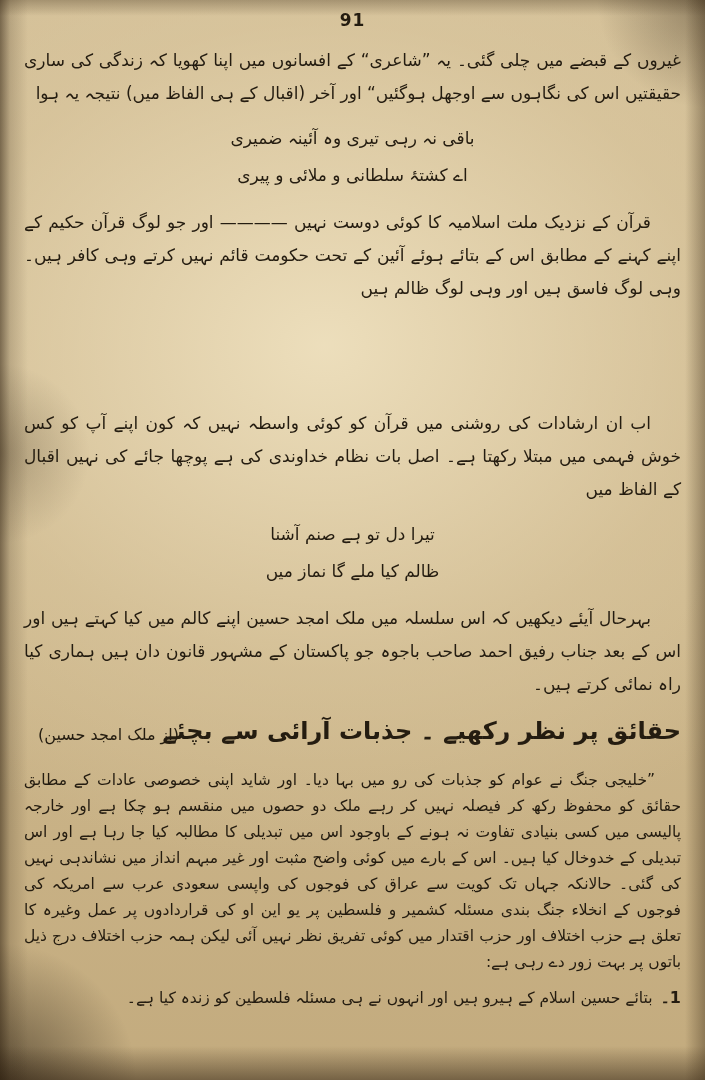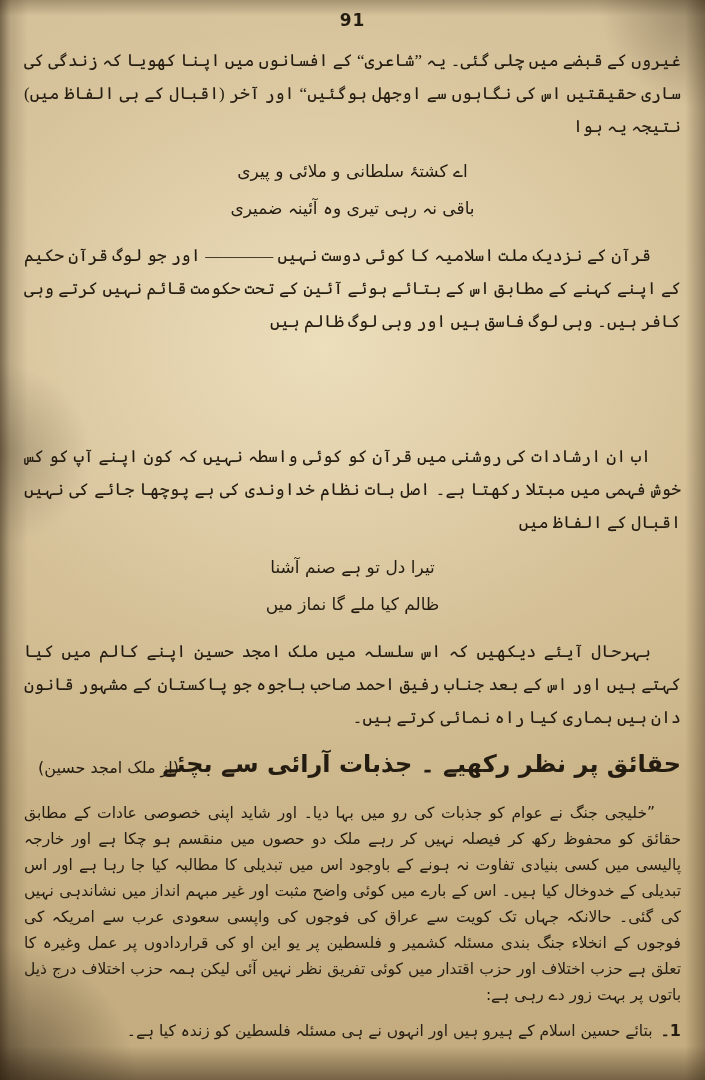--- a/index.html
+++ b/index.html
@@ -46,21 +46,20 @@
     font-size:17px;
     font-weight:bold;
     letter-spacing:1px;
     margin-bottom:14px;
   }
   .para{
     font-size:17px;
     line-height:33px;
     text-align:justify;
     margin:0 0 6px 0;
-    font-family:Liberation Serif, serif;
   }
   .para.indent{ text-indent:30px; }
   .verse{
     text-align:center;
     font-size:17px;
     line-height:37px;
     margin:10px 0 12px 0;
   }
   .gap{ height:96px; }
   .heading-row{
@@ -106,22 +105,22 @@
 <body>
 
 <div class="page">
   <div class="content">
 
     <div class="page-number">91</div>
 
     <p class="para">غیروں کے قبضے میں چلی گئی۔ یہ ”شاعری“ کے افسانوں میں اپنا کھویا کہ زندگی کی ساری حقیقتیں اس کی نگاہوں سے اوجھل ہوگئیں“ اور آخر (اقبال کے ہی الفاظ میں) نتیجہ یہ ہوا</p>
 
     <div class="verse">
+      <div>باقی نہ رہی تیری وہ آئینہ ضمیری</div>
       <div>اے کشتۂ سلطانی و ملائی و پیری</div>
-      <div>باقی نہ رہی تیری وہ آئینہ ضمیری</div>
     </div>
 
     <p class="para indent">قرآن کے نزدیک ملت اسلامیہ کا کوئی دوست نہیں ———— اور جو لوگ قرآن حکیم کے اپنے کہنے کے مطابق اس کے بتائے ہوئے آئین کے تحت حکومت قائم نہیں کرتے وہی کافر ہیں۔ وہی لوگ فاسق ہیں اور وہی لوگ ظالم ہیں</p>
 
     <div class="gap"></div>
 
     <p class="para indent">اب ان ارشادات کی روشنی میں قرآن کو کوئی واسطہ نہیں کہ کون اپنے آپ کو کس خوش فہمی میں مبتلا رکھتا ہے۔ اصل بات نظام خداوندی کی ہے پوچھا جائے کی نہیں اقبال کے الفاظ میں</p>
 
     <div class="verse">
       <div>تیرا دل تو ہے صنم آشنا</div>

